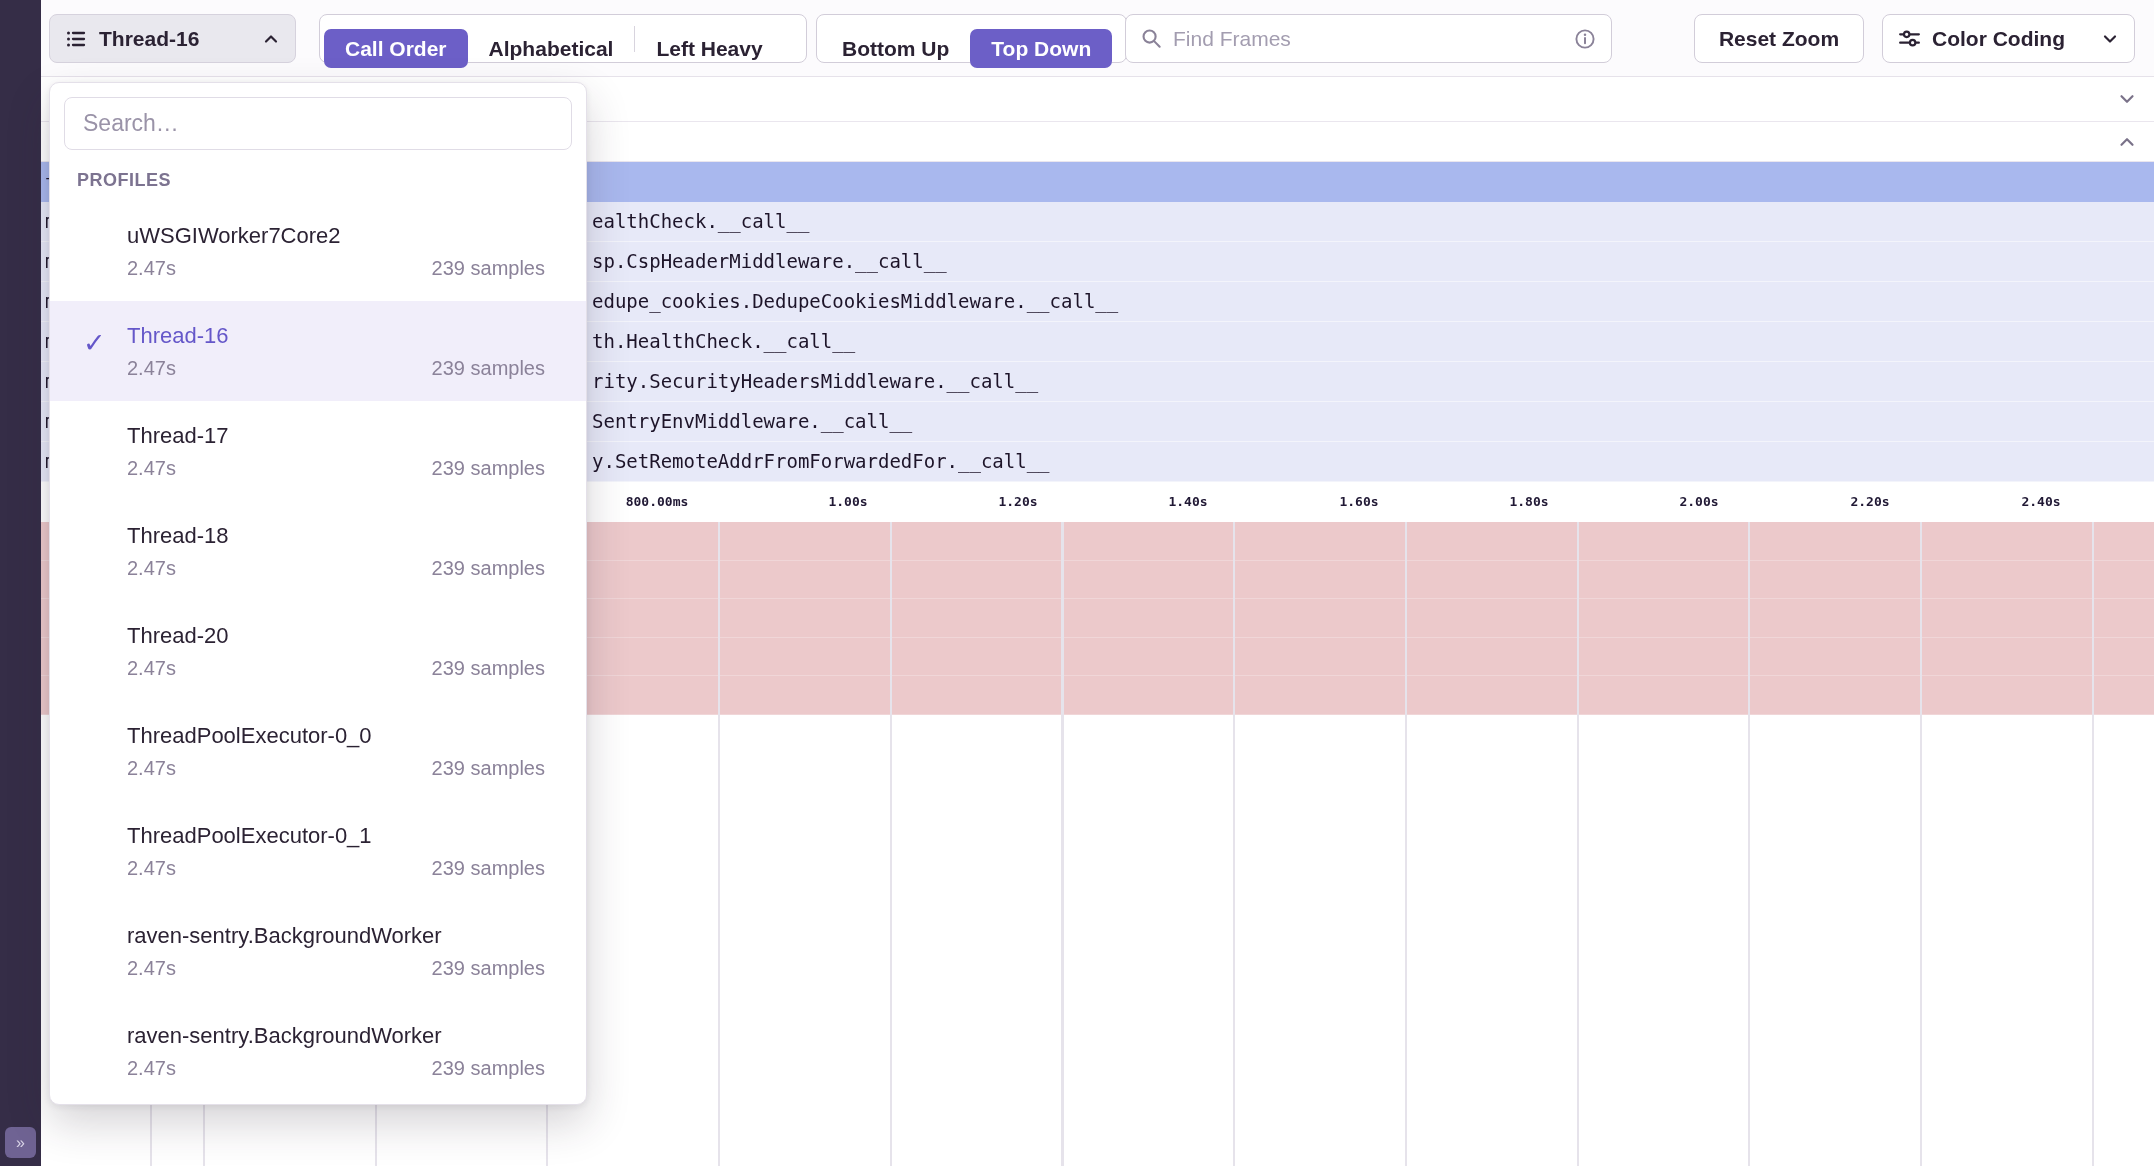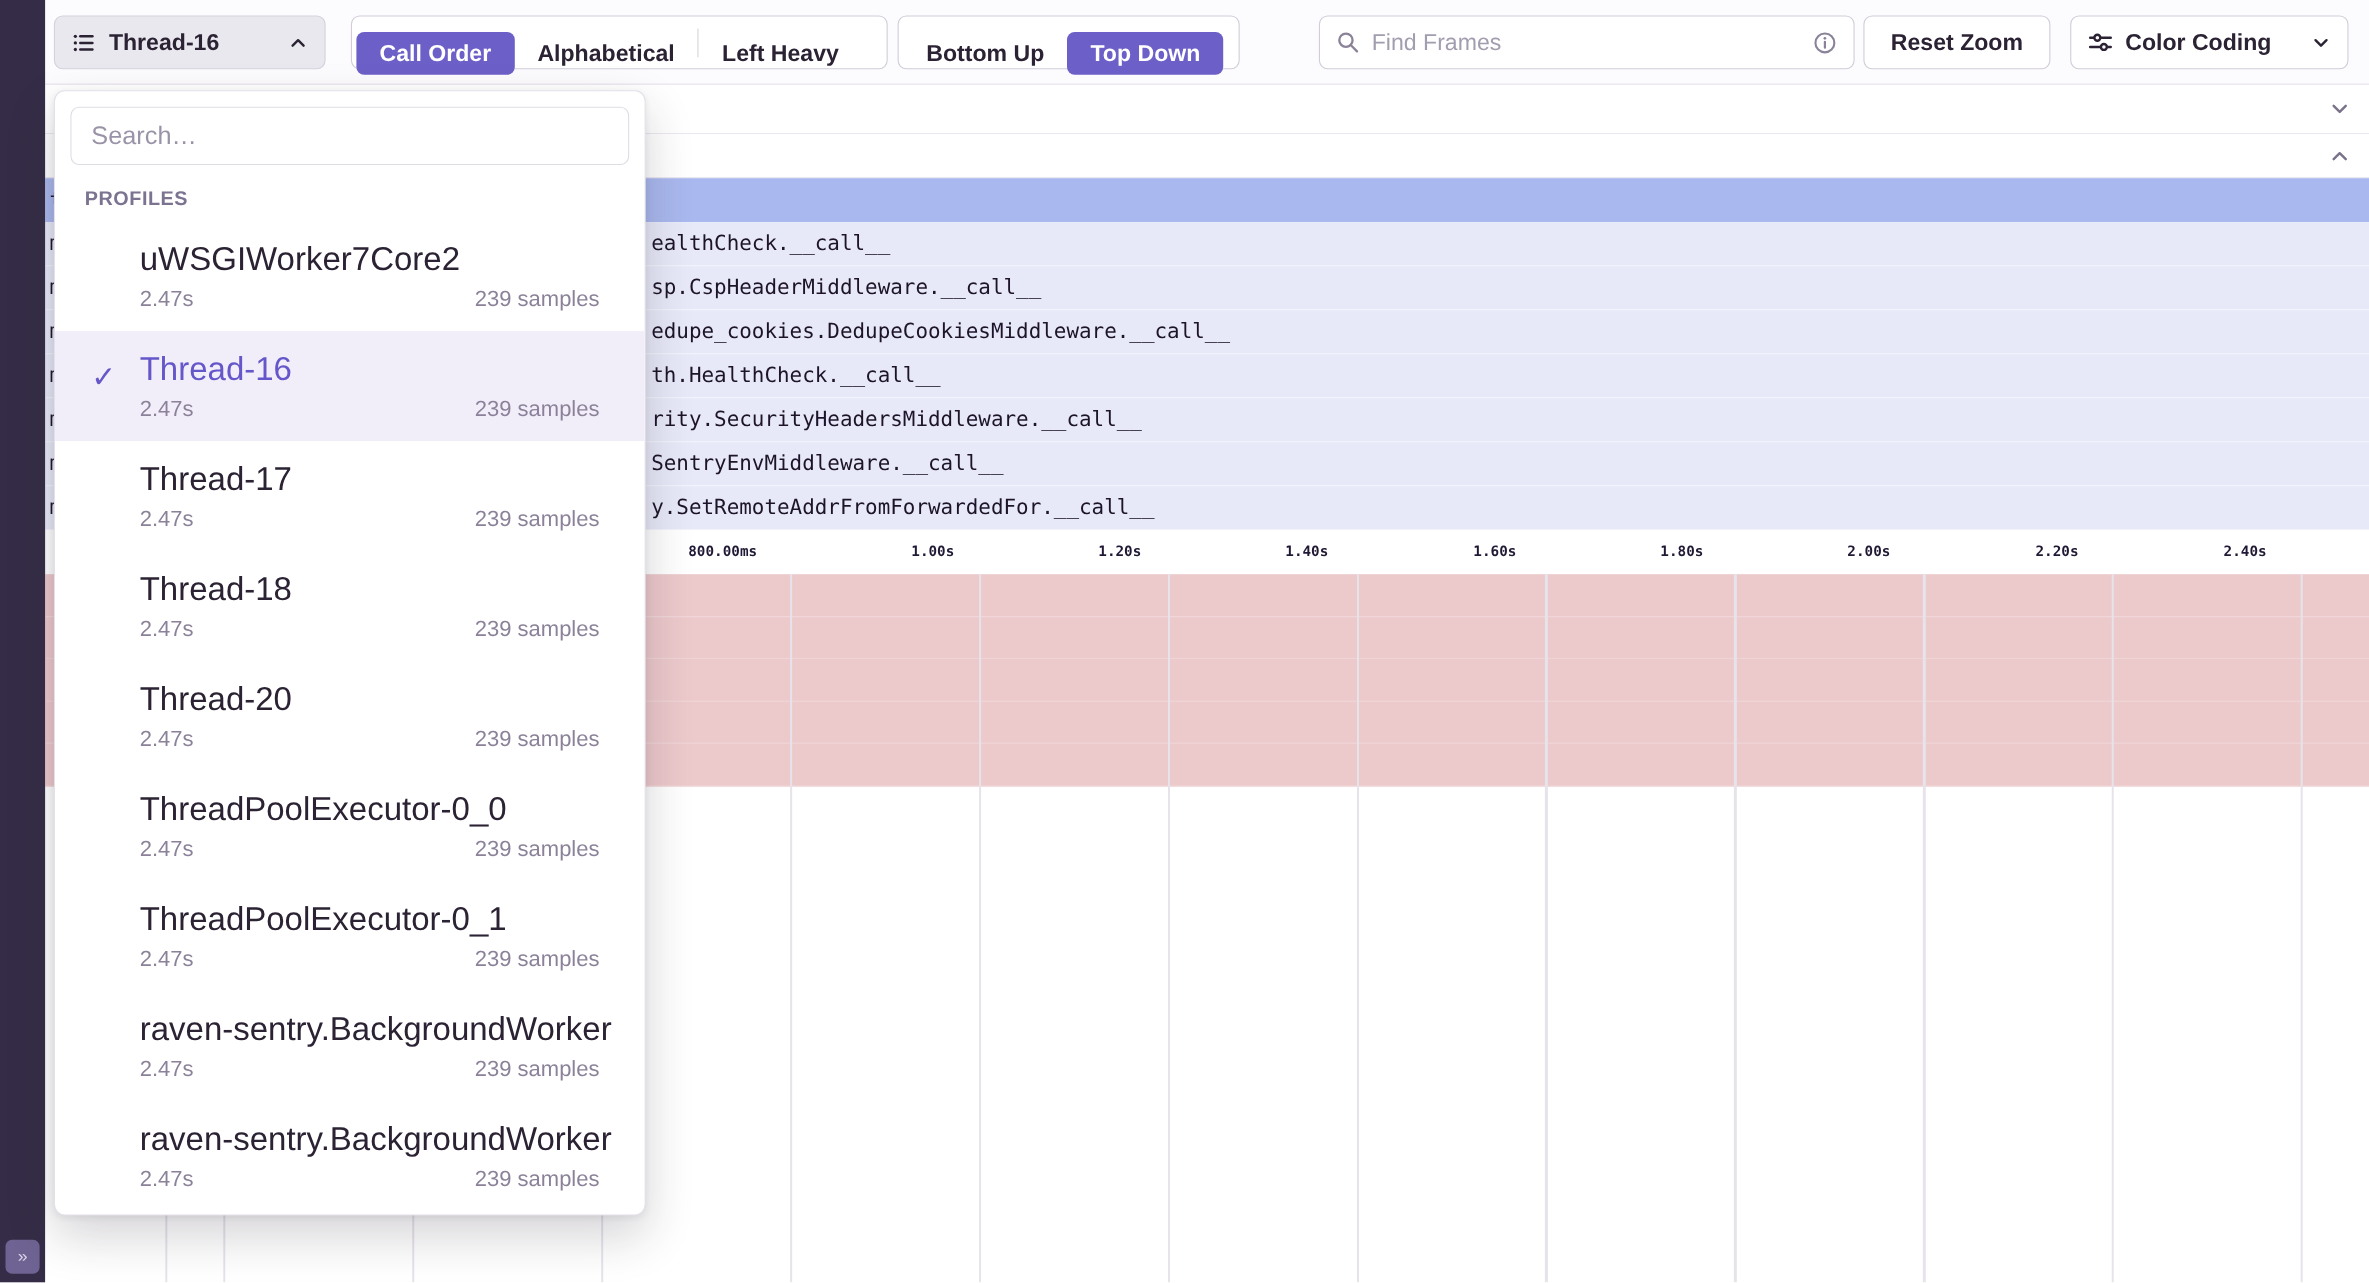--- a/index.html
+++ b/index.html
@@ -15,21 +15,21 @@
   .tb { position:absolute; top:14px; height:49px; display:flex; align-items:center; border-radius:8px; font-size:21px; font-weight:700; color:#2b2233; }
   .btnish { background:#fff; border:1.5px solid #d2cdd9; }
   .thread-btn { left:8px; width:247px; background:#e9e8ee; border:1.5px solid #d6d2dd; gap:11px; padding:0 14px; cursor:pointer; }
   .thread-btn .lbl { flex:1; text-align:left; }
   .seg { padding:4px; gap:0; background:#fff; border:1.5px solid #d2cdd9; }
   .seg-sort { left:278px; width:488px; }
   .seg-dir  { left:775px; width:311px; }
   .seg-item { height:39px; border:none; background:transparent; border-radius:7px; padding:1px 21px; font:inherit; font-weight:700; color:#2b2233; cursor:pointer; white-space:nowrap;margin-top:20px; }
   .seg-item.active { background:#6c5fc7; color:#fff; }
   .seg-divider { width:1px; height:26px; background:#d8d4de; }
-  .find { left:1158px; width:487px; gap:10px; padding:0 14px; cursor:text; }
+  .find { left:1084px; width:487px; gap:10px; padding:0 14px; cursor:text; }
   .find input { flex:1; border:none; outline:none; font-family:"Liberation Sans",sans-serif; font-size:21px; color:#2b2233; background:transparent; min-width:0; }
   .find input::placeholder { color:#a39db0; font-weight:400; }
   .reset-btn { left:1653px; width:170px; justify-content:center; cursor:pointer; font:inherit; font-size:21px; font-weight:700; }
   .color-btn { left:1841px; width:253px; gap:10px; padding:0 14px; cursor:pointer; }
   .color-btn .lbl { flex:1; text-align:left; }
 
   
   .canvas { position:absolute; left:41px; top:77px; right:0; bottom:0; background:#fff; overflow:hidden; }
   .mono { font-family:"DejaVu Sans Mono","Liberation Mono",monospace; }
   .top-row { position:absolute; left:0; right:0; background:#fff; border-bottom:1px solid #eae6ee; }
@@ -53,21 +53,21 @@
     background-image:repeating-linear-gradient(to right, #e6e3eb 0px, #e6e3eb 2px, transparent 2px, transparent 171.7px);
     background-position-x:162px; }
 
   
   .panel { position:absolute; left:49px; top:82px; width:538px; height:1023px; background:#fff; border:1px solid #e4e0e9; border-radius:10px; box-shadow:0 18px 44px rgba(43,34,51,.20), 0 2px 6px rgba(43,34,51,.08); z-index:10; overflow:hidden; }
   .panel-search { margin:14px 14px 10px; height:53px; border:1.5px solid #e0dce6; border-radius:8px; display:flex; align-items:center; padding:0 18px; }
   .panel-search input { flex:1; border:none; outline:none; font-family:"Liberation Sans",sans-serif; font-size:23px; color:#2b2233; }
   .panel-search input::placeholder { color:#9a93a8; }
   .panel-section-label { margin:20px 0 10px 27px; font-size:18px; font-weight:700; letter-spacing:.5px; color:#7c7390; }
   .profile-item { position:relative; height:100px; display:flex; flex-direction:column; justify-content:center; padding:0 41px 0 77px; cursor:pointer; }
-  .profile-item .title { font-size:30px; color:#2b2233; white-space:nowrap; }
+  .profile-item .title { font-size:22px; color:#2b2233; white-space:nowrap; }
   .profile-item .meta { display:flex; justify-content:space-between; margin-top:8px; font-size:20px; color:#8b8299; }
   .profile-item.selected { background:#f1eefa; }
   .profile-item.selected .title { color:#6557c9; }
   .check { position:absolute; left:33px; top:26px; font-size:27px; color:#6557c9; display:none; }
   .profile-item.selected .check { display:block; }
 
   svg { display:block; }
 </style>
 </head>
 <body>

